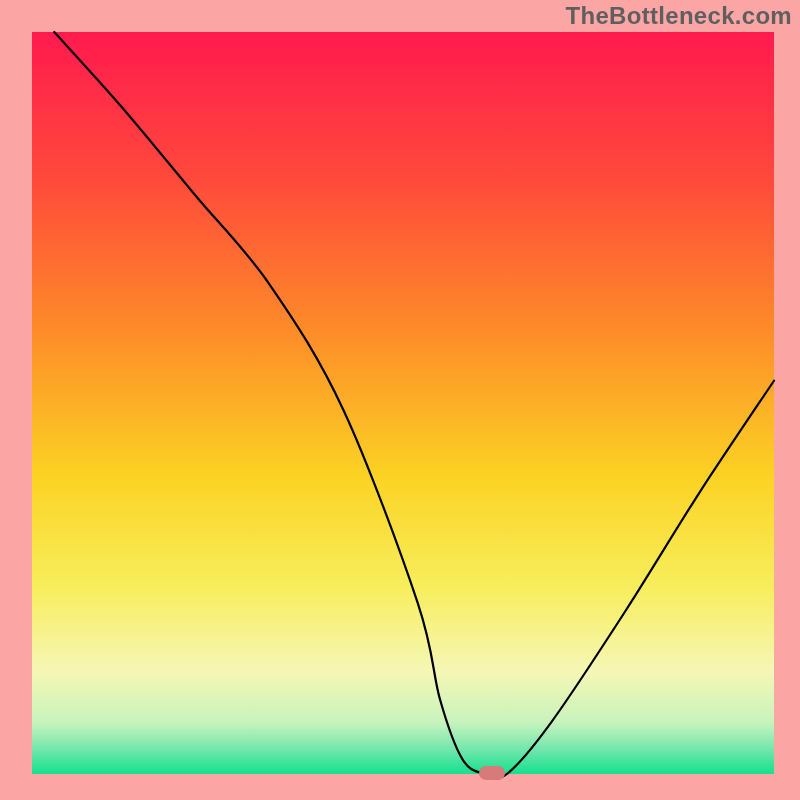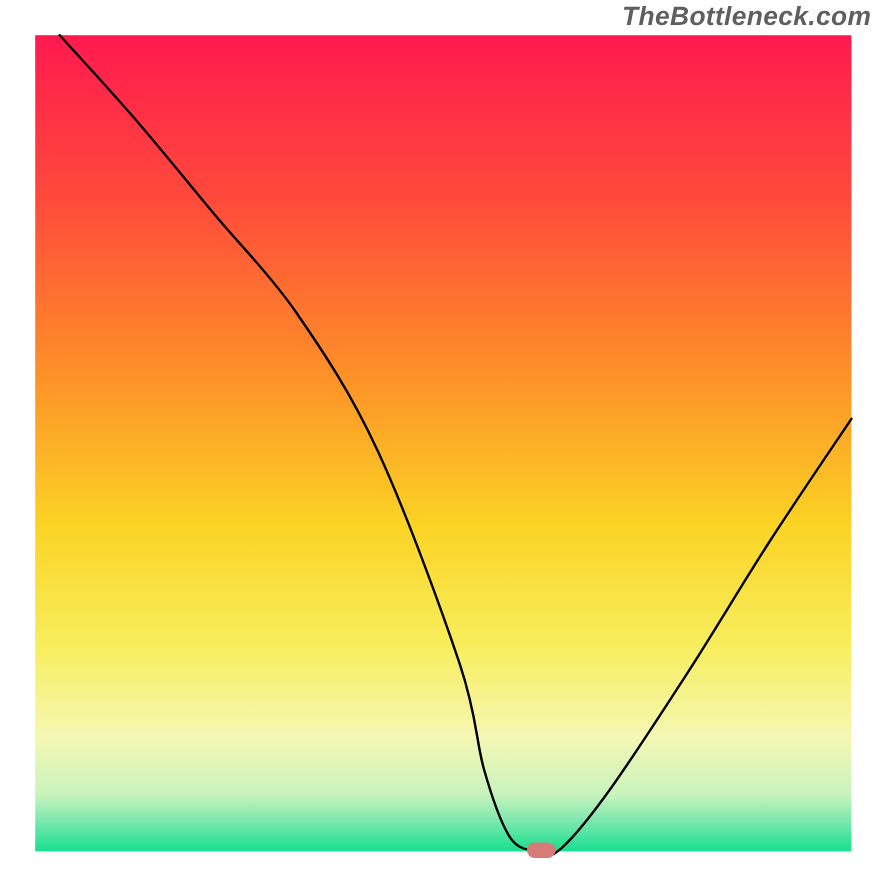--- a/index.html
+++ b/index.html
@@ -7,22 +7,21 @@
     padding: 0;
     width: 800px;
     height: 800px;
     background: #000;
     font-family: Arial, Helvetica, sans-serif;
   }
   .frame {
     position: relative;
     width: 800px;
     height: 800px;
-    background: #ffffff;
-    font-style: italic;
+    background: #fca5a5;
   }
   .watermark {
     position: absolute;
     top: 2px;
     right: 8px;
     color: #5f5f5f;
     font-size: 24px;
     font-weight: 600;
     letter-spacing: 0.3px;
     z-index: 5;

